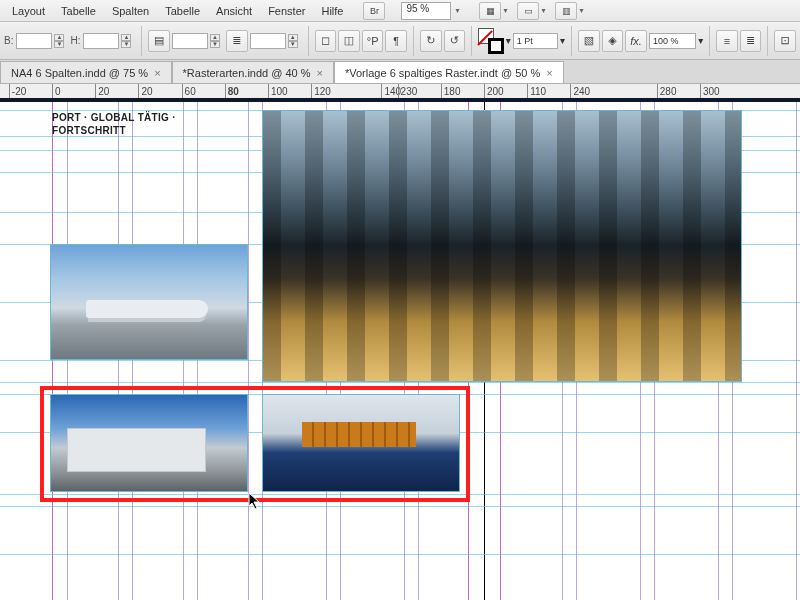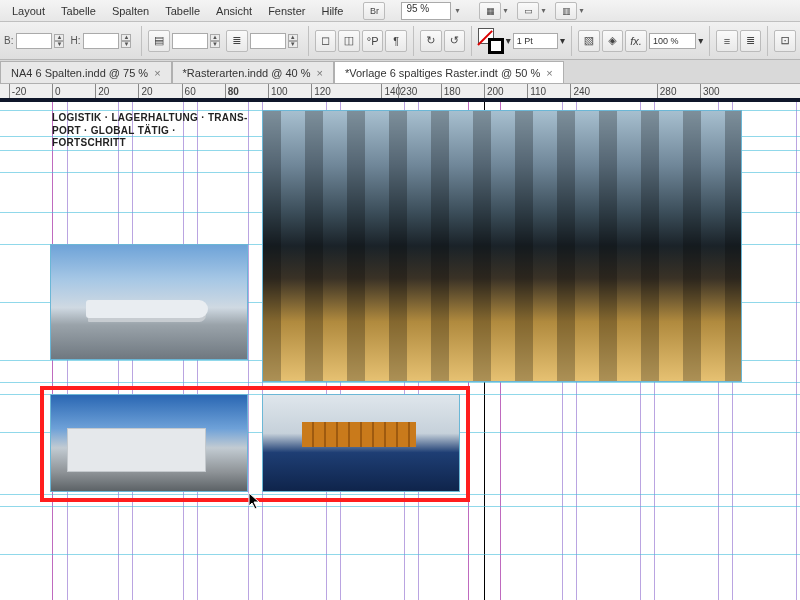--- a/index.html
+++ b/index.html
@@ -270,21 +270,20 @@
     <div class="guide-h" style="top:200px;"></div>
     <div class="guide-h" style="top:258px;"></div>
     <div class="guide-h" style="top:280px;"></div>
     <div class="guide-h" style="top:292px;"></div>
     <div class="guide-h" style="top:330px;"></div>
     <div class="guide-h" style="top:392px;"></div>
     <div class="guide-h" style="top:404px;"></div>
     <div class="guide-h" style="top:452px;"></div>
 
     <div class="txt" style="left:52px; top:10px; width:200px">
-      <div>LOGISTIK · LAGERHALTUNG · TRANS-</div>
       <div>PORT · GLOBAL TÄTIG · FORTSCHRITT</div>
     </div>
 
     <div class="frame" style="left:50px; top:142px; width:198px; height:116px;">
       <div class="ph ph-plane"></div>
     </div>
 
     <div class="frame" style="left:262px; top:8px; width:480px; height:272px;">
       <div class="ph ph-city"></div>
     </div>

